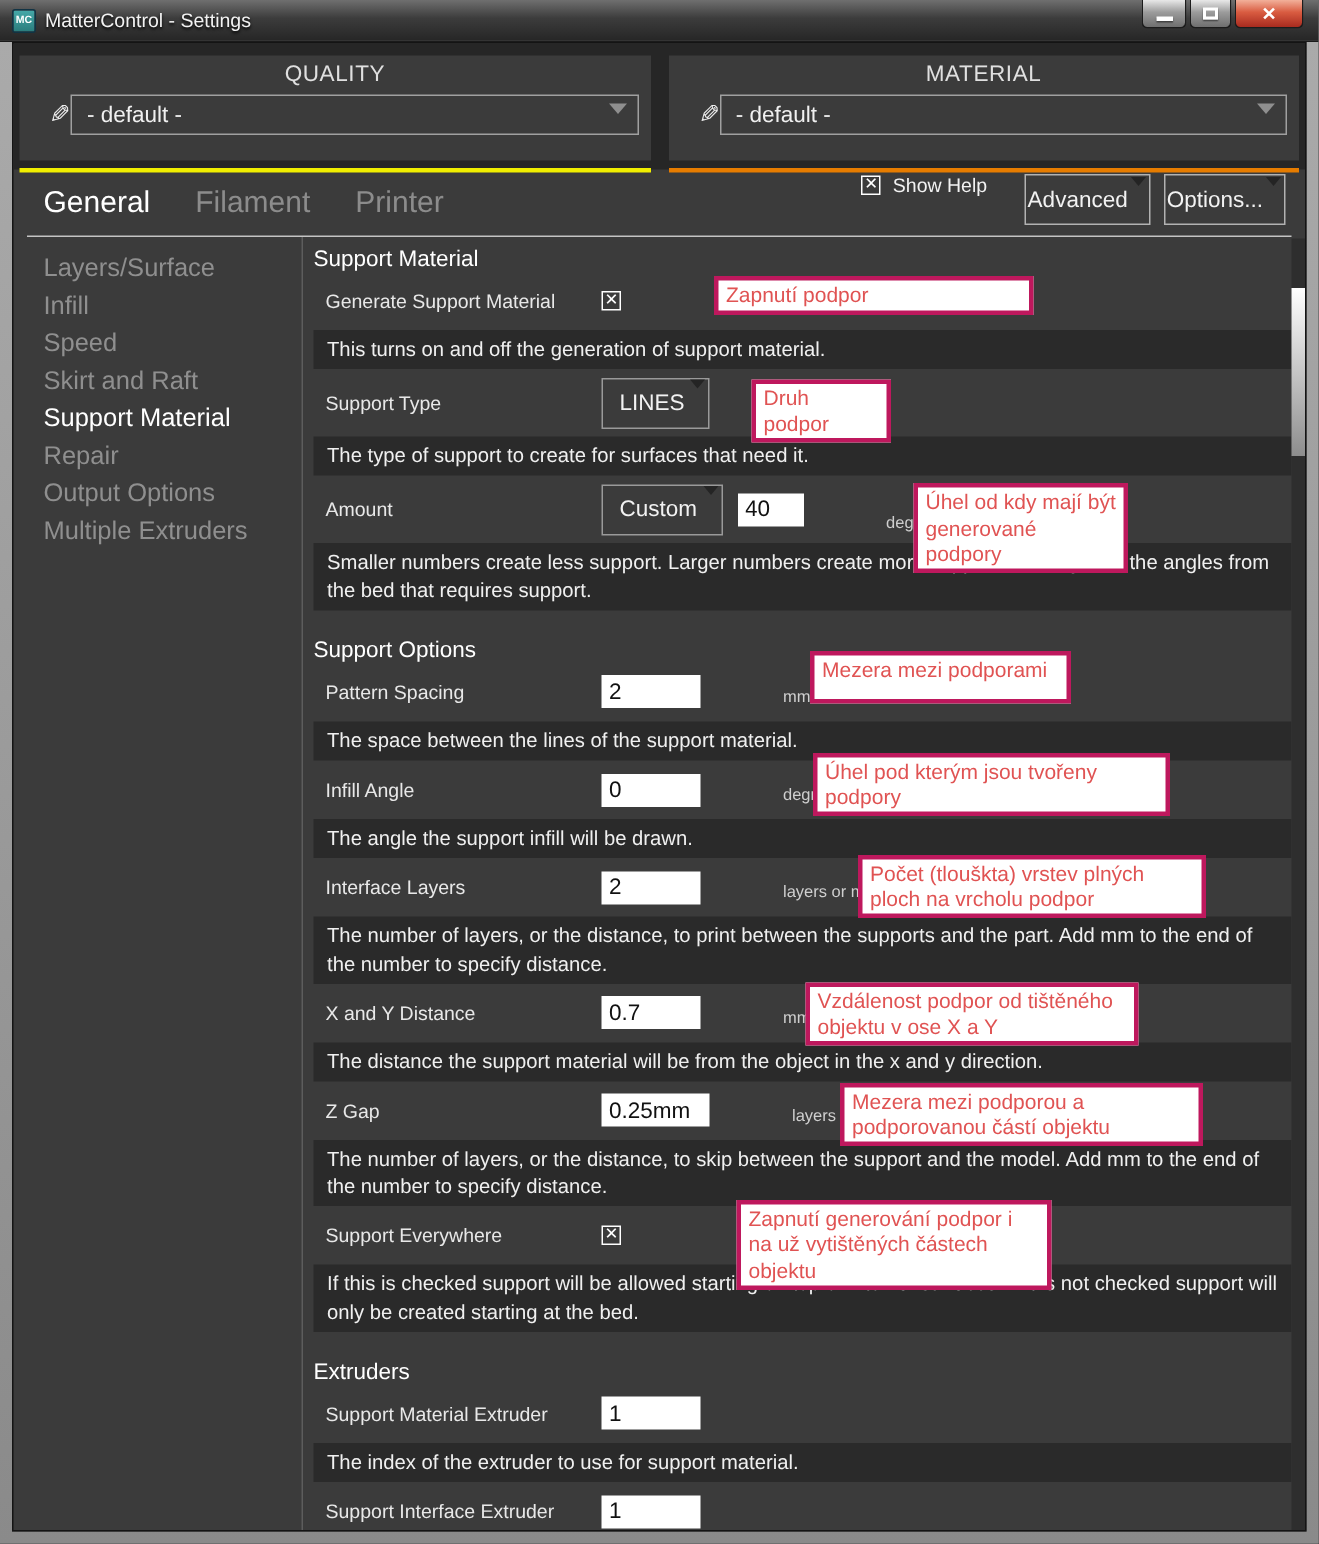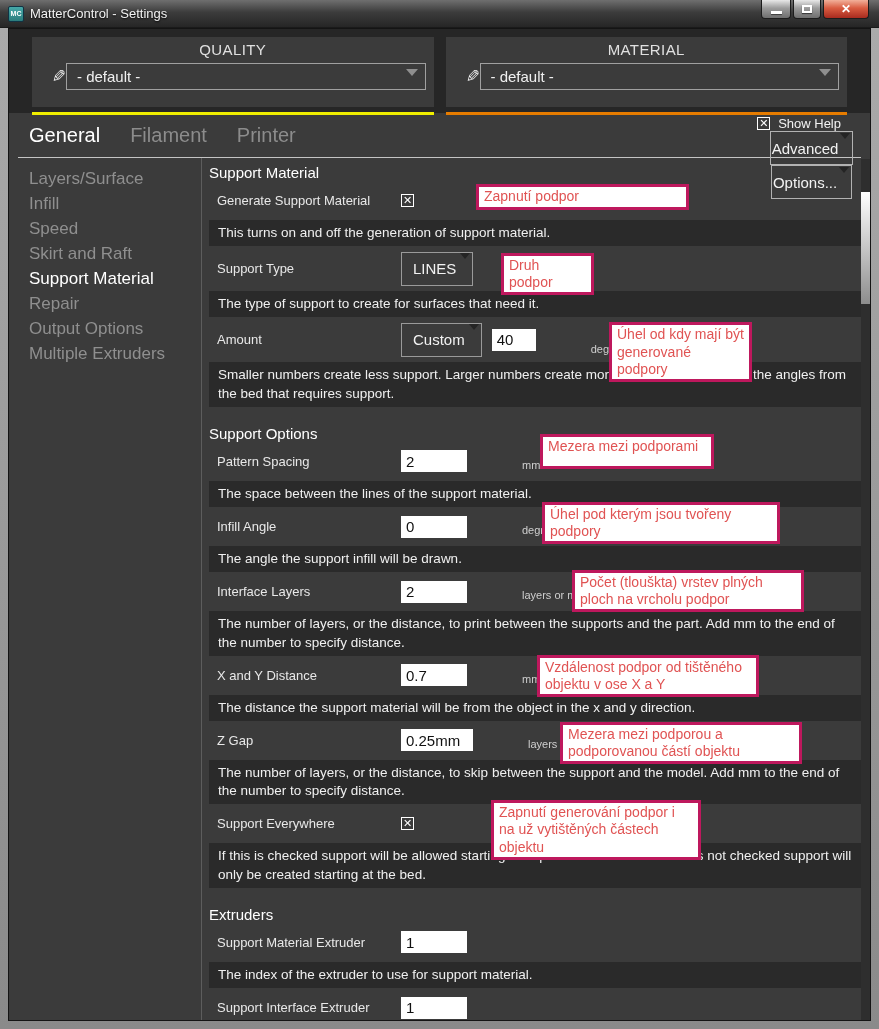--- a/index.html
+++ b/index.html
@@ -25,38 +25,38 @@
             background:linear-gradient(180deg,#f2b09a,#d95c41 45%,#a82b1f); font-size:12px; font-weight:bold; }
   .min-glyph { width:11px; height:3px; background:#fff; margin-top:6px; box-shadow:0 1px 1px #0008; }
   .max-glyph { width:10px; height:8px; border:2px solid #fff; box-shadow:0 1px 1px #0008; }
 
   .frame { position:absolute; top:28px; left:0; right:0; bottom:0;
            background:linear-gradient(180deg,#aaa,#8a8a8a); padding:0 8px 8px; }
   .content { width:100%; height:100%; background:#3b3b3b; border:1px solid #141414;
              position:relative; overflow:hidden; }
 
   
-  .presets { background:#262626; padding:8px 23px 6px; display:flex; gap:12px; height:84px; }
+  .presets { background:#262626; padding:8px 4px 6px; display:flex; gap:12px; height:84px; }
   .preset { flex:1; background:#3b3b3b; padding:4px 8px 0; position:relative; }
   .preset-title { text-align:center; color:#e0e0e0; font-size:15px; letter-spacing:.4px; }
   .preset-row { display:flex; align-items:center; margin-top:5px; }
   .pencil { color:#eee; font-size:17px; width:26px; transform:scaleX(-1); flex-shrink:0; }
   .preset-select { flex:1; height:27px; border:1px solid #a0a0a0; color:#f0f0f0; font-size:15px;
                    display:flex; align-items:center; padding:0 10px; position:relative; }
   .preset-select .tri { position:absolute; right:7px; top:5px; }
   .tri { width:0; height:0; border-left:6px solid transparent; border-right:6px solid transparent;
          border-top:7px solid #8f8f8f; }
   .accent { position:absolute; left:0; right:0; bottom:-8px; height:3px; }
 
   
   .tabbar { height:45px; margin:0 9px; border-bottom:1px solid #c4c4c4;
             display:flex; align-items:center; padding-left:11px; position:relative; }
   .tab { font-size:20px; color:#8c8c8c; margin-right:30px; cursor:default;text-align:center; }
   .tab.active { color:#fff; }
-  .tabbar-right { position:absolute; right:4px; top:3px; display:flex; align-items:center;flex-direction:column; }
+  .tabbar-right { position:absolute; right:4px; top:3px; display:flex; align-items:flex-start; }
   .showhelp { display:flex; align-items:center; color:#f2f2f2; font-size:13px; margin-right:16px; }
   .cb { width:13px; height:13px; border:1px solid #fff; position:relative; display:inline-block;
         flex-shrink:0; }
   .cb::after { content:"✕"; color:#fff; font-size:11px; position:absolute; top:-1px; left:1px;
                line-height:13px; }
   .showhelp .cb { margin-right:8px; }
   .topbtn { border:1px solid #b2b2b2; color:#f2f2f2; font-size:15px; height:34px;
             padding:0 14px 0 1px; display:flex; align-items:center; position:relative;
             margin-left:9px; background:transparent; font-family:inherit; }
   .topbtn .tri { position:absolute; top:1px; right:2px; border-top-color:#242424;

